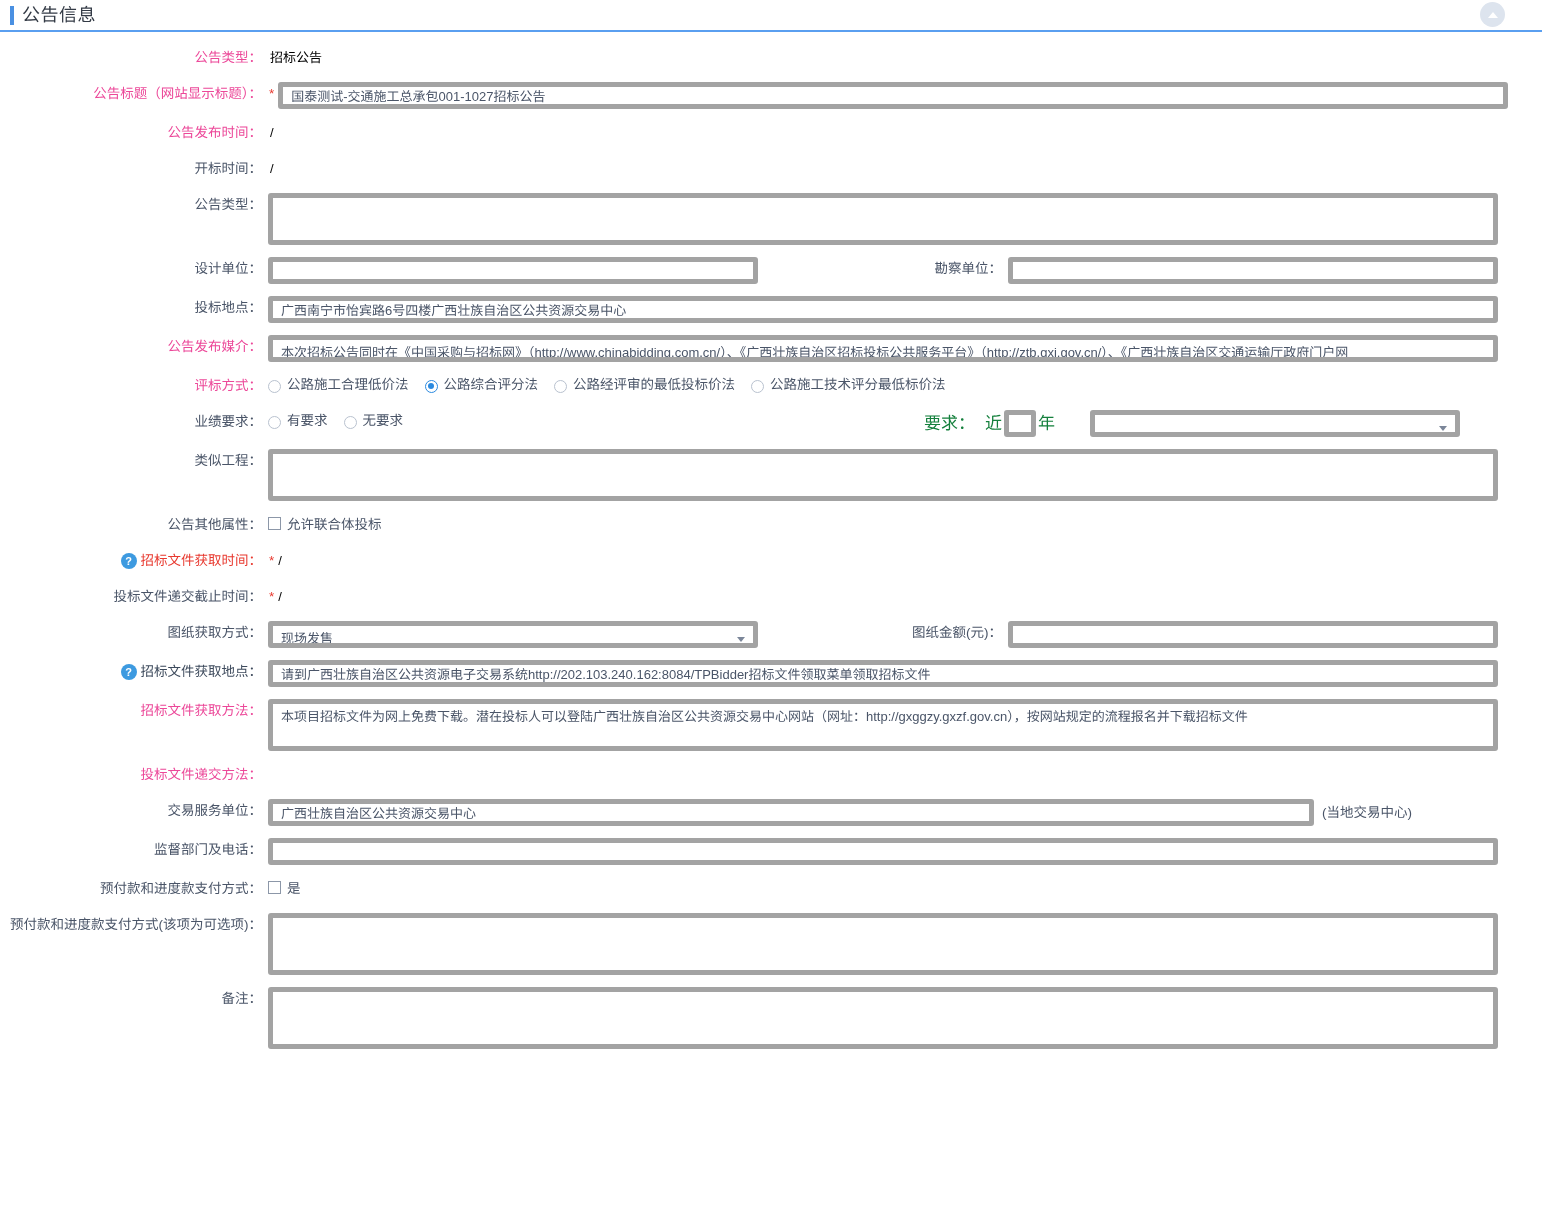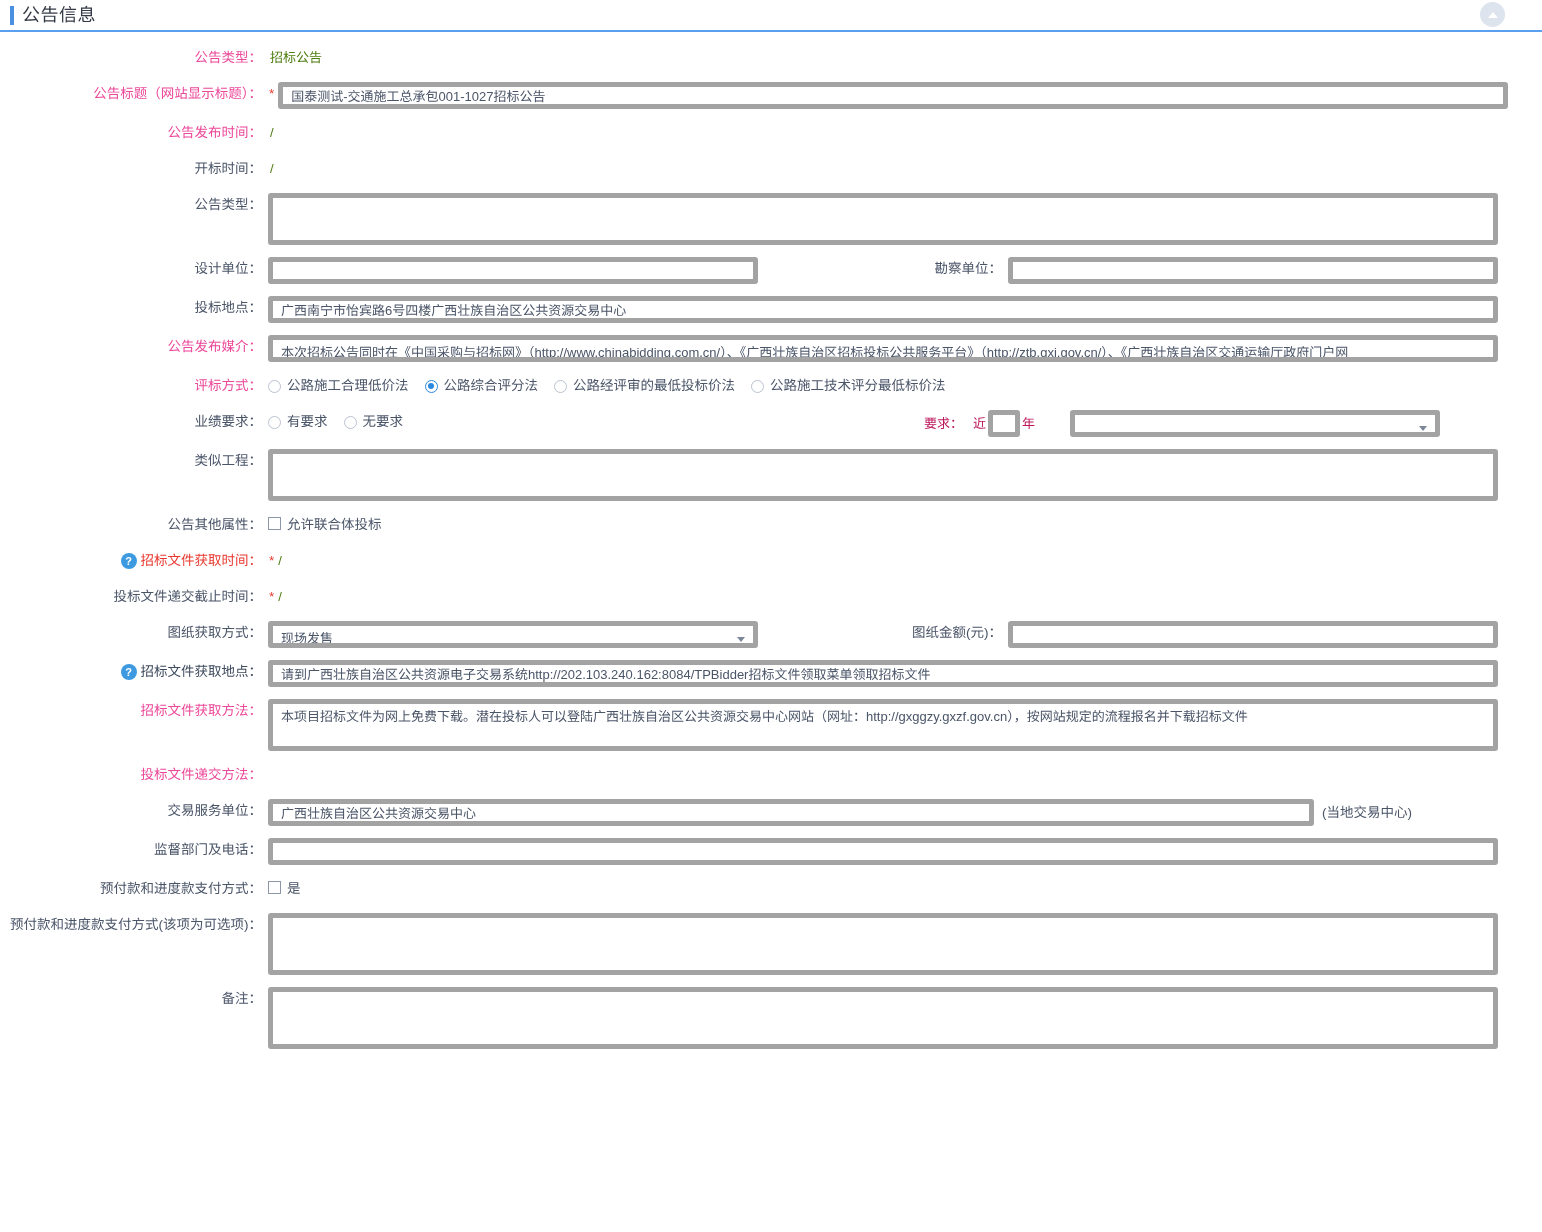--- a/index.html
+++ b/index.html
@@ -112,21 +112,21 @@
     outline: none;
     display: block;
     overflow: hidden;
     white-space: nowrap;
   }
   .ta {
     height: 52px;
     white-space: normal;
   }
   .ta.tall { height: 62px; }
-  .plain { color: #4d7c0f; line-height: 24px; padding-left: 2px; }
+  .plain { color: #000000; line-height: 24px; padding-left: 2px; }
 
   .w-full { width: 1230px; }
   .w-half { width: 490px; }
   .w-svc  { width: 1046px; }
   .w-amt  { width: 490px; }
 
   .sel {
     position: relative;
     padding-right: 22px;
   }
@@ -142,20 +142,21 @@
   
   .opts { display: flex; align-items: center; gap: 0; line-height: 24px; }
   .opt {
     display: inline-flex;
     align-items: center;
     margin-right: 16px;
     cursor: pointer;
     font-size: 13.5px;
     color: #4a5568;
     white-space: nowrap;
+    font-family: Liberation Mono, monospace;
   }
   .radio {
     width: 13px; height: 13px;
     border: 1px solid #b9c2cf;
     border-radius: 50%;
     background: #fff;
     margin-right: 6px;
     display: inline-block;
     position: relative;
     flex: 0 0 13px;
@@ -201,22 +202,22 @@
     justify-content: flex-end;
     padding-right: 6px;
     line-height: 24px;
   }
   .lbl-help .help { margin-top: 4px; }
   .lbl-help .t { font-size: 13.5px; white-space: nowrap; }
   .lbl-help .t.req { color: #e8392f; }
 
   .inline { display: flex; align-items: center; }
   .sub-lbl {
-    font-size: 13px;
-    color: #be185d;
+    font-size: 17px;
+    color: #15803d;
     line-height: 24px;
     white-space: nowrap;
   }
   .yr-box {
     width: 32px; height: 27px;
     border: 1px solid #d8dde6;
     border-radius: 3px;
     background: #fff;
     margin: 0 2px;
   }

